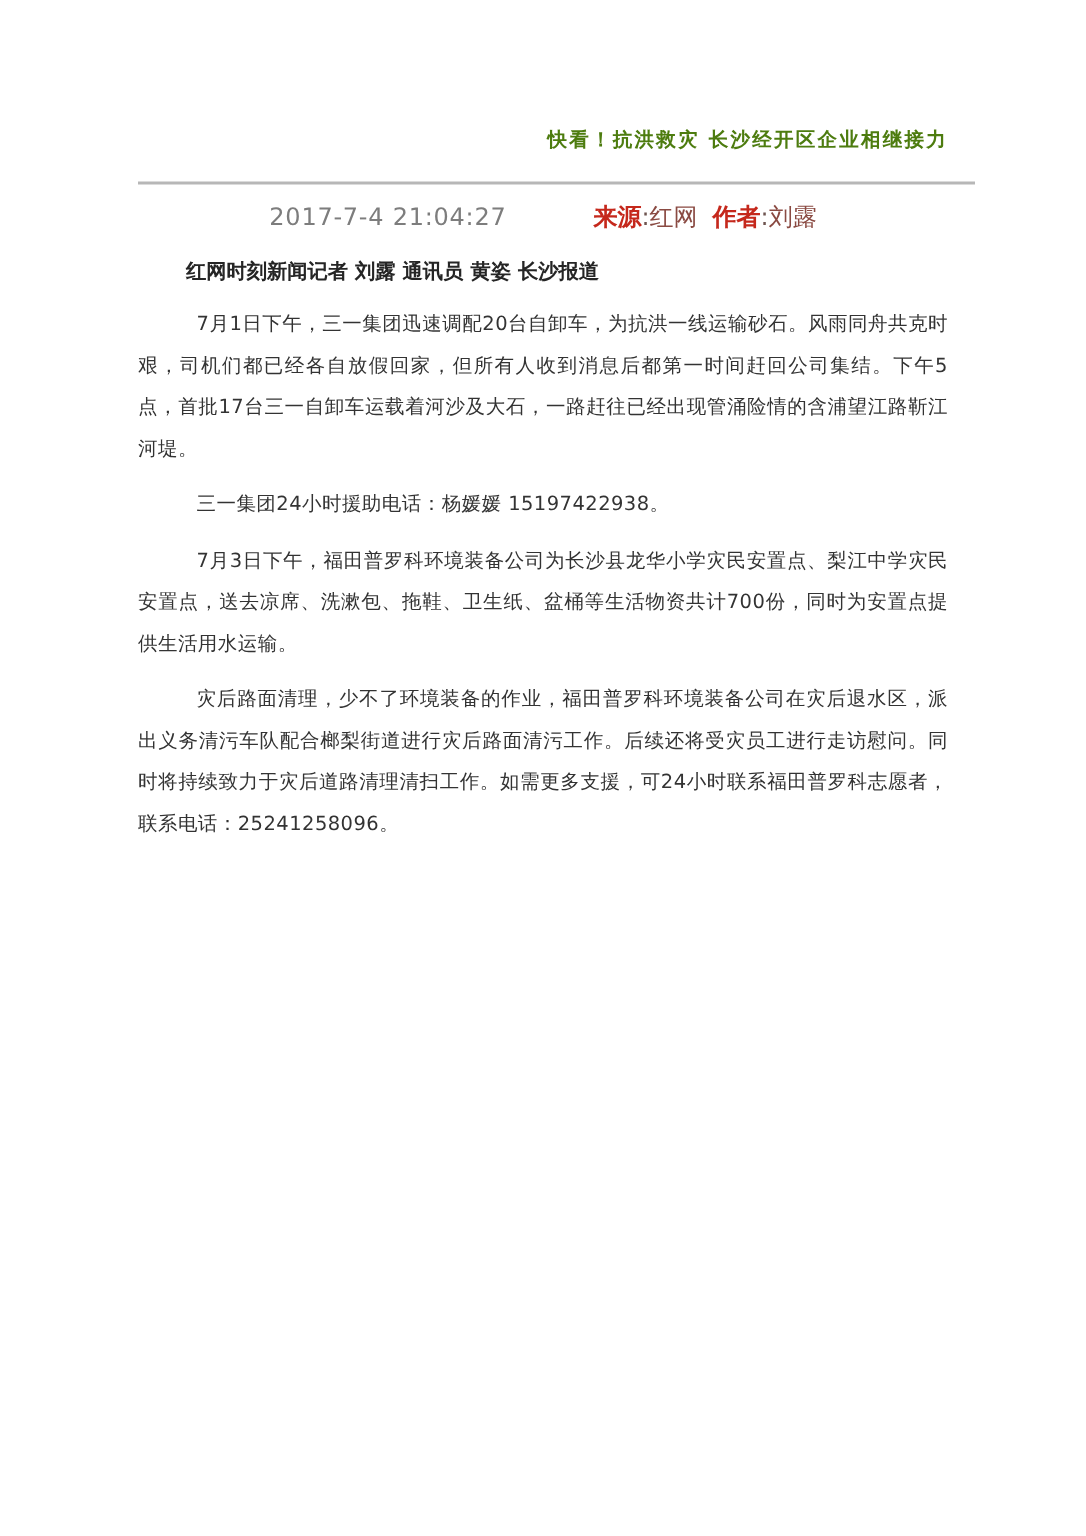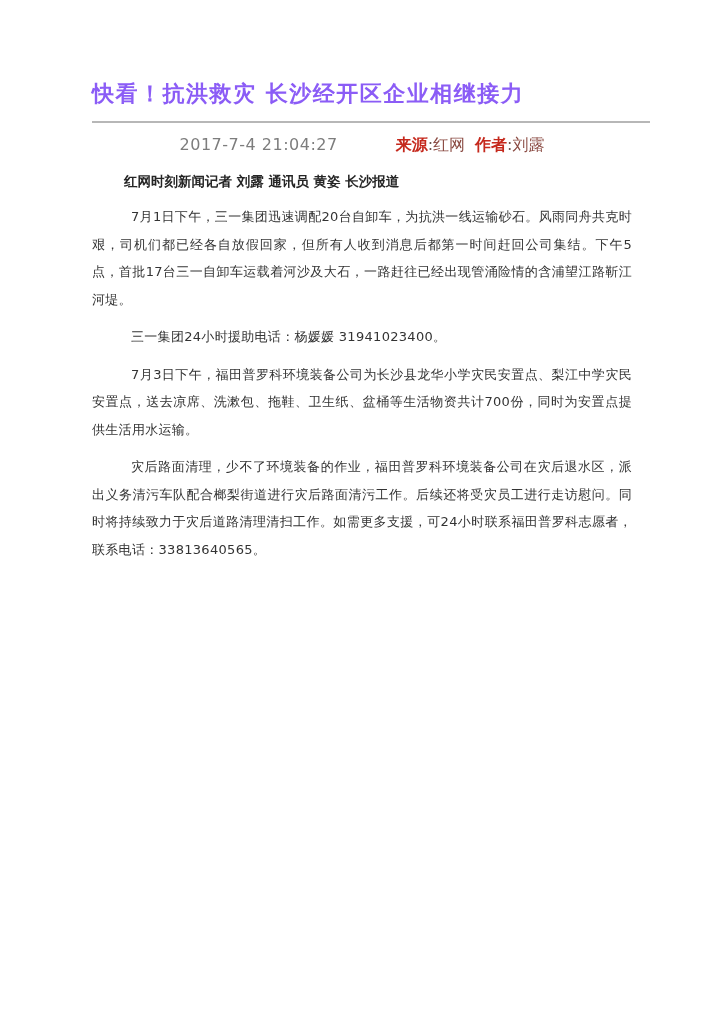--- a/index.html
+++ b/index.html
@@ -14,24 +14,24 @@
     width: 724px;
     height: 1024px;
     background: #ffffff;
     padding-top: 82px;
   }
   .content {
     width: 540px;
     margin: 0 auto;
   }
   .article-title {
-    font-size: 22px;
+    font-size: 13px;
     font-weight: bold;
-    color: #8b5cf6;
-    text-align: left;
+    color: #4d7c0f;
+    text-align: right;
     letter-spacing: 1.5px;
     line-height: 24px;
     white-space: nowrap;
   }
   .title-divider {
     width: 558px;
     margin: 15px auto 0 auto;
     border: none;
     border-top: 2px solid #b7b7b7;
     height: 0;
@@ -90,19 +90,19 @@
 
     <div class="meta-line">
       <span class="meta-datetime">2017-7-4 21:04:27</span>
       <span class="meta-red"><span class="meta-label">来源</span><span class="meta-colon">:</span><span class="meta-value">红网</span><span class="meta-gap"></span><span class="meta-label">作者</span><span class="meta-colon">:</span><span class="meta-value">刘露</span></span>
     </div>
 
     <p class="byline">红网时刻新闻记者 刘露 通讯员 黄姿 长沙报道</p>
 
     <div class="body-text">
       <p class="para">7月1日下午，三一集团迅速调配20台自卸车，为抗洪一线运输砂石。风雨同舟共克时艰，司机们都已经各自放假回家，但所有人收到消息后都第一时间赶回公司集结。下午5点，首批17台三一自卸车运载着河沙及大石，一路赶往已经出现管涌险情的含浦望江路靳江河堤。</p>
-      <p class="para">三一集团24小时援助电话：杨媛媛 31941023400。</p>
+      <p class="para">三一集团24小时援助电话：杨媛媛 15197422938。</p>
       <p class="para">7月3日下午，福田普罗科环境装备公司为长沙县龙华小学灾民安置点、梨江中学灾民安置点，送去凉席、洗漱包、拖鞋、卫生纸、盆桶等生活物资共计700份，同时为安置点提供生活用水运输。</p>
-      <p class="para">灾后路面清理，少不了环境装备的作业，福田普罗科环境装备公司在灾后退水区，派出义务清污车队配合榔梨街道进行灾后路面清污工作。后续还将受灾员工进行走访慰问。同时将持续致力于灾后道路清理清扫工作。如需更多支援，可24小时联系福田普罗科志愿者，联系电话：33813640565。</p>
+      <p class="para">灾后路面清理，少不了环境装备的作业，福田普罗科环境装备公司在灾后退水区，派出义务清污车队配合榔梨街道进行灾后路面清污工作。后续还将受灾员工进行走访慰问。同时将持续致力于灾后道路清理清扫工作。如需更多支援，可24小时联系福田普罗科志愿者，联系电话：25241258096。</p>
     </div>
 
   </div>
 </div>
 
 </body></html>

